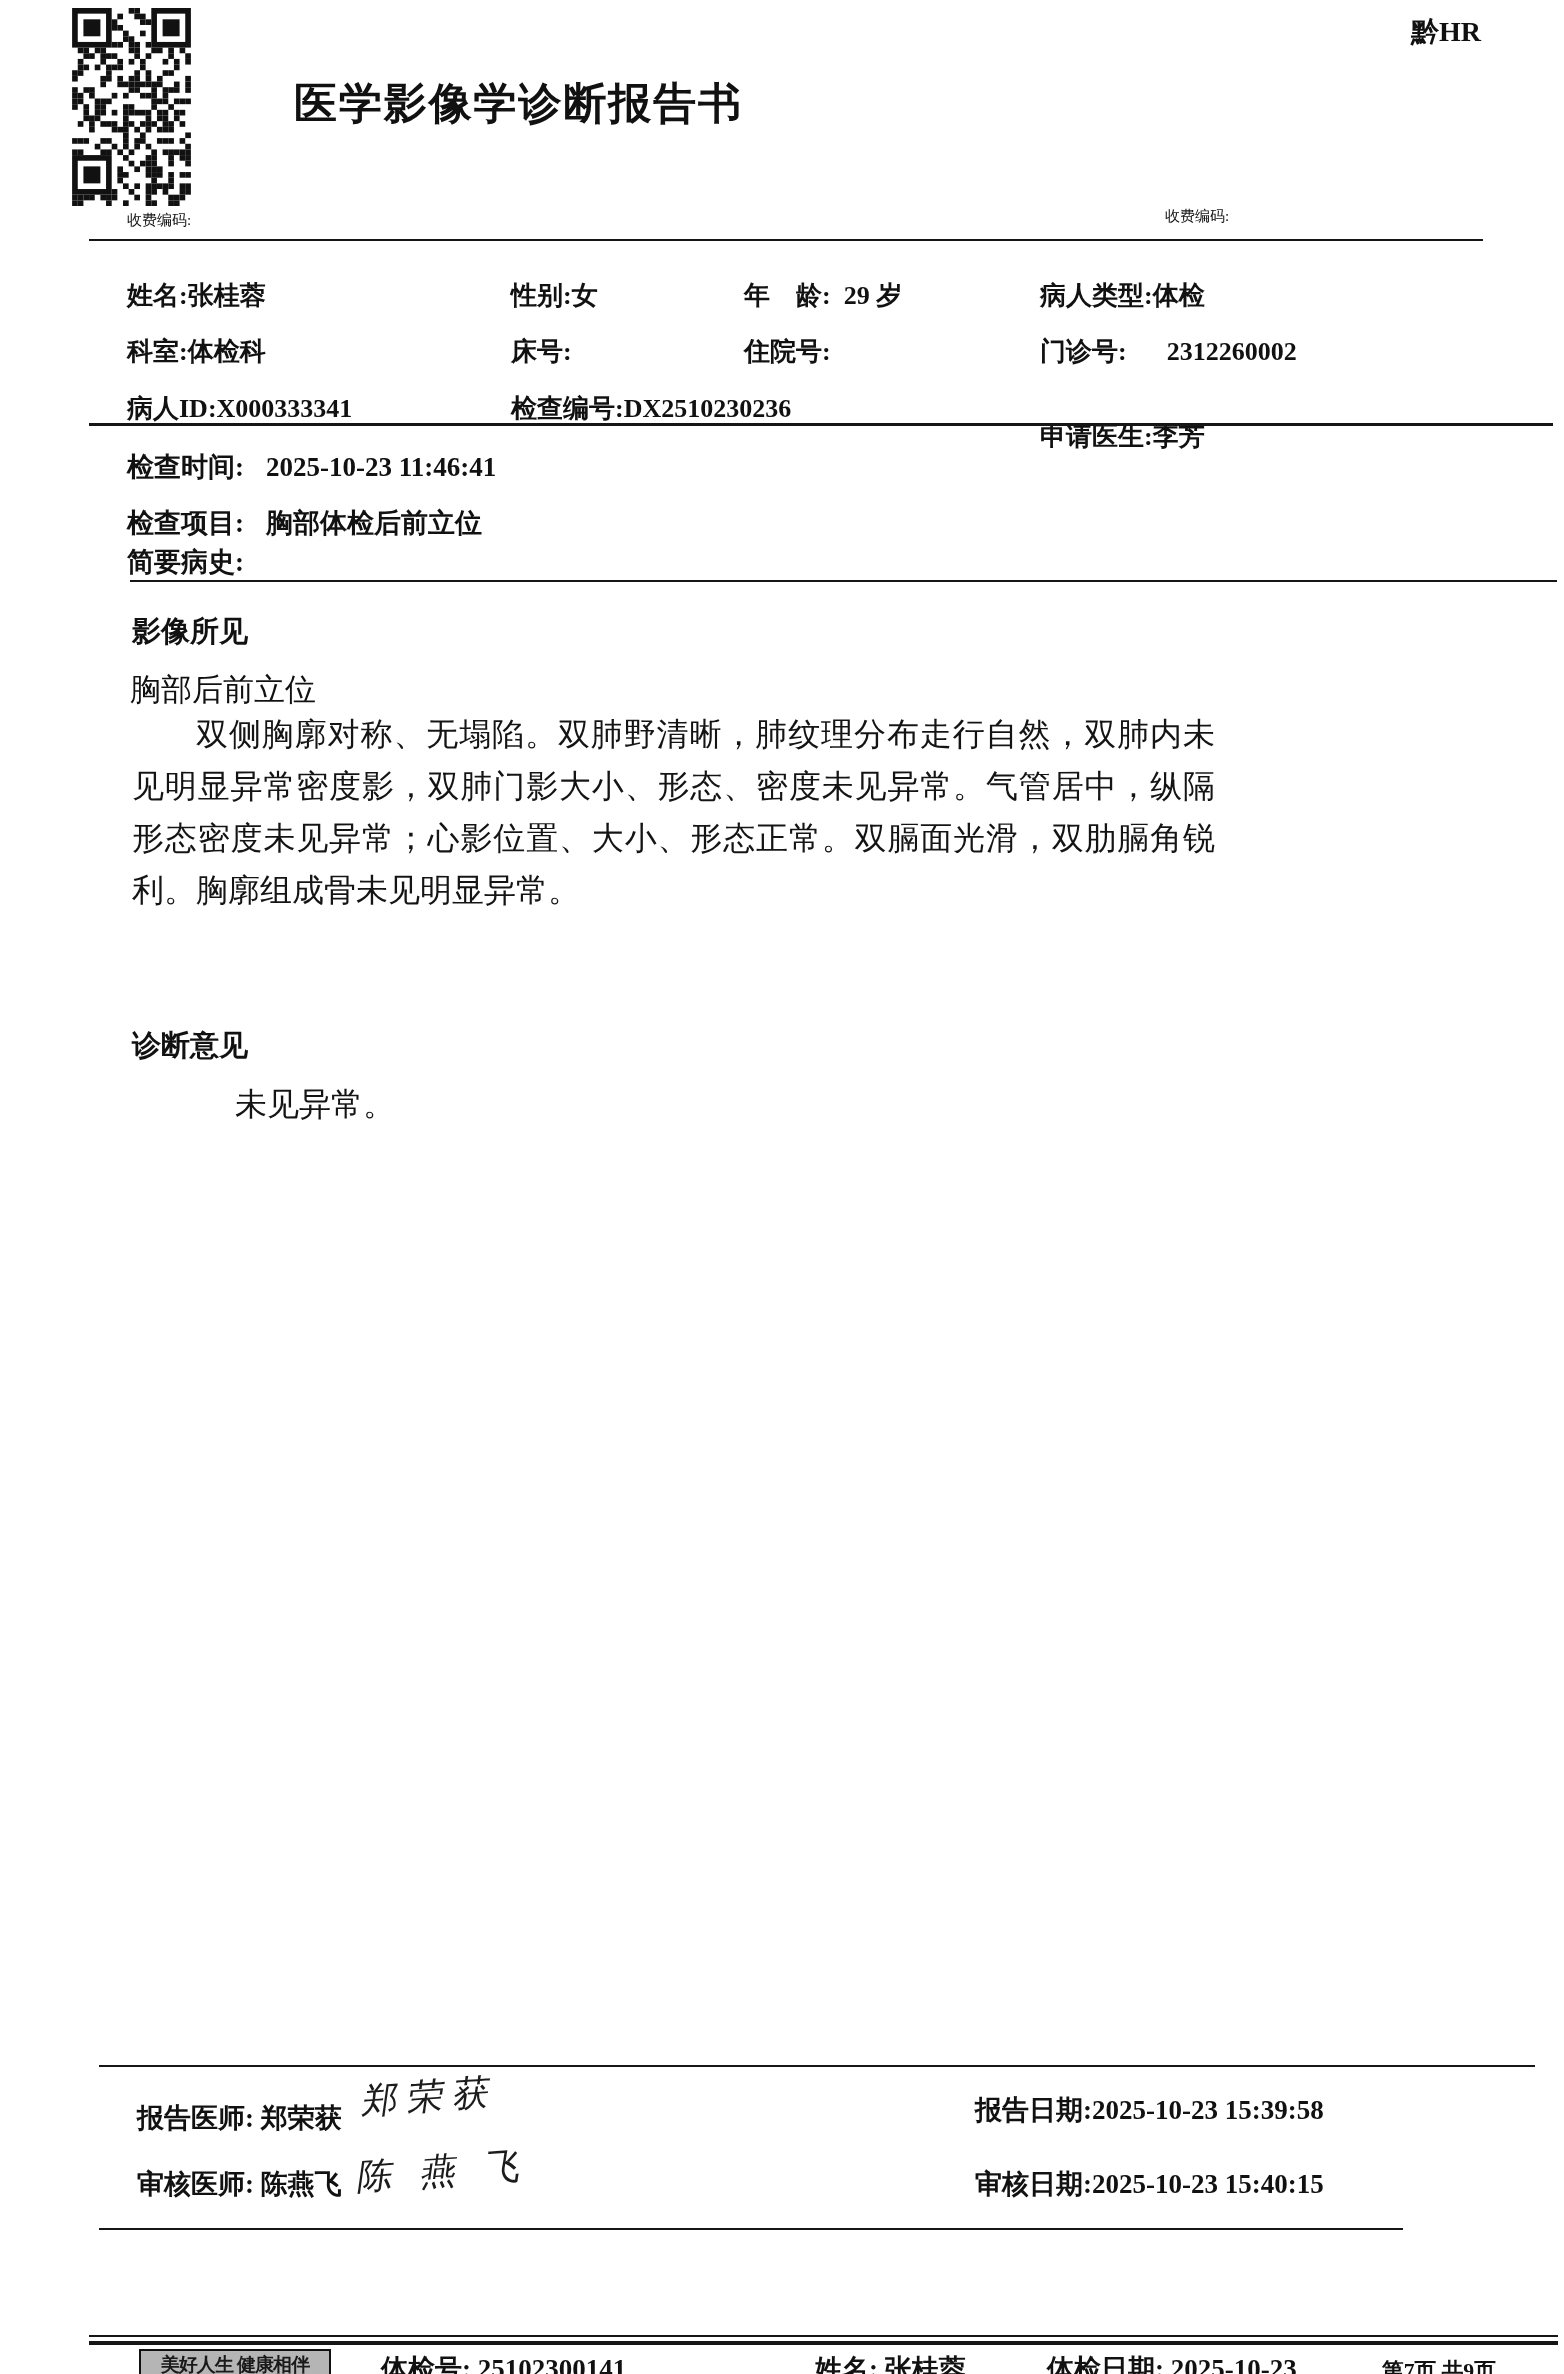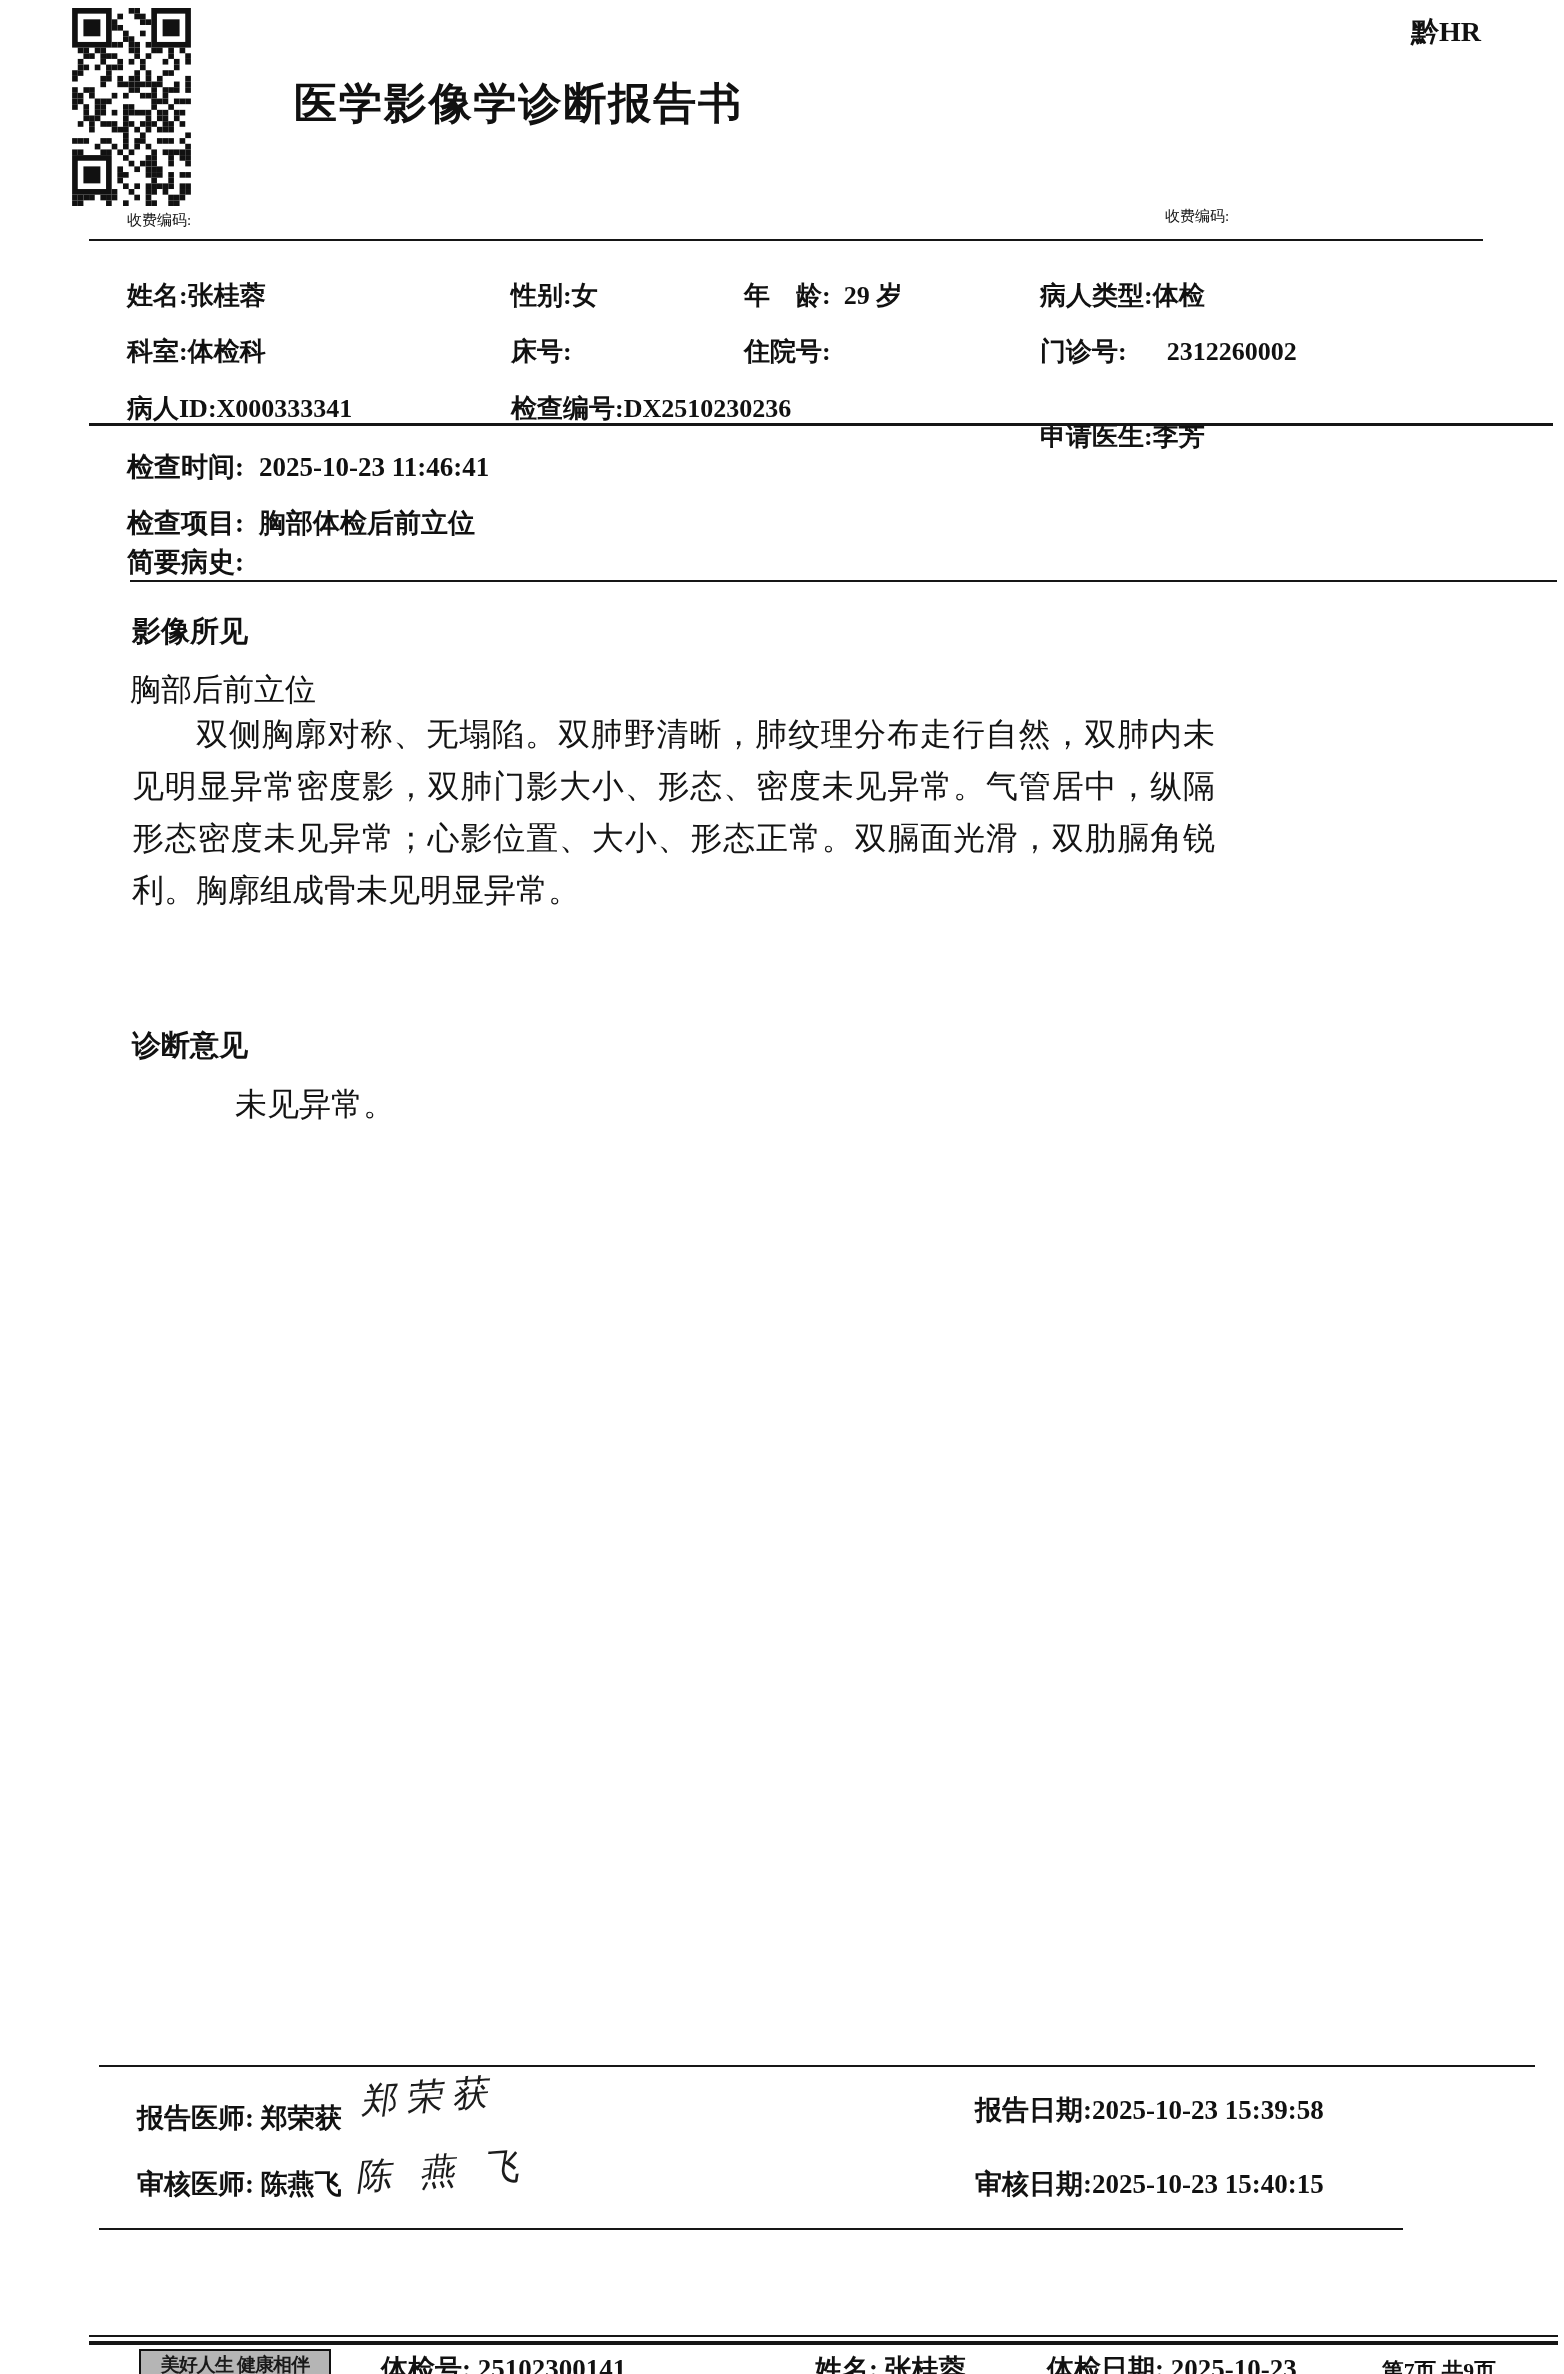--- a/index.html
+++ b/index.html
@@ -19,21 +19,21 @@
   .title1{left:193px;top:21px;font-size:49px;font-weight:700;letter-spacing:28px;}
   .region{left:1411px;top:13px;font-size:28px;font-weight:700;}
   .title2{left:294px;top:75px;font-size:43px;font-weight:700;letter-spacing:1.9px;}
   .bill{font-size:15px;font-weight:400;}
   
   .pt{font-size:26px;font-weight:700;}
   .pt .val{font-weight:700;}
   .gapval{padding-left:40px;}
   
   .ex{font-size:27px;font-weight:700;}
-  .ex .lbl{margin-right:15px;}
+  .ex .lbl{margin-right:22px;}
   
   .sect{font-size:29px;font-weight:700;}
   .subt{font-size:31px;}
   .body-par{
     position:absolute;left:132px;top:708px;width:1083px;
     font-size:32px;line-height:52px;text-indent:64px;
     text-align:justify;color:#141414;white-space:normal;
   }
   .diag-text{font-size:32px;color:#141414;}
   

